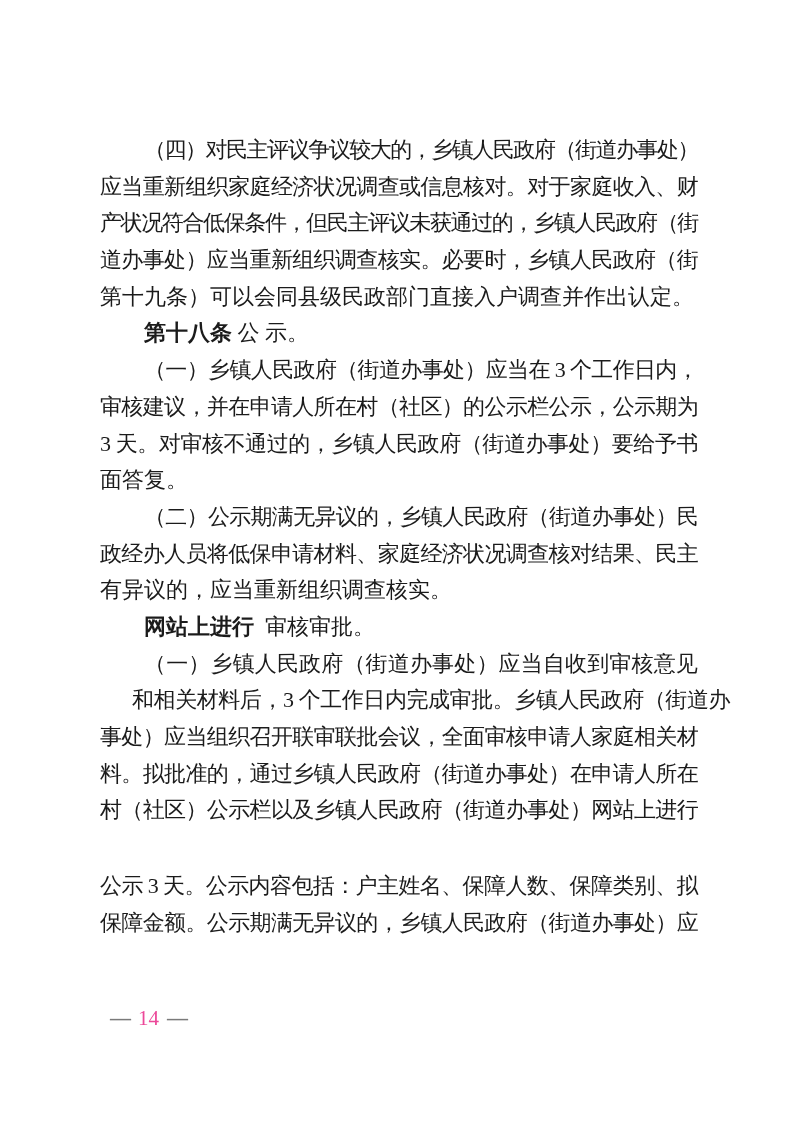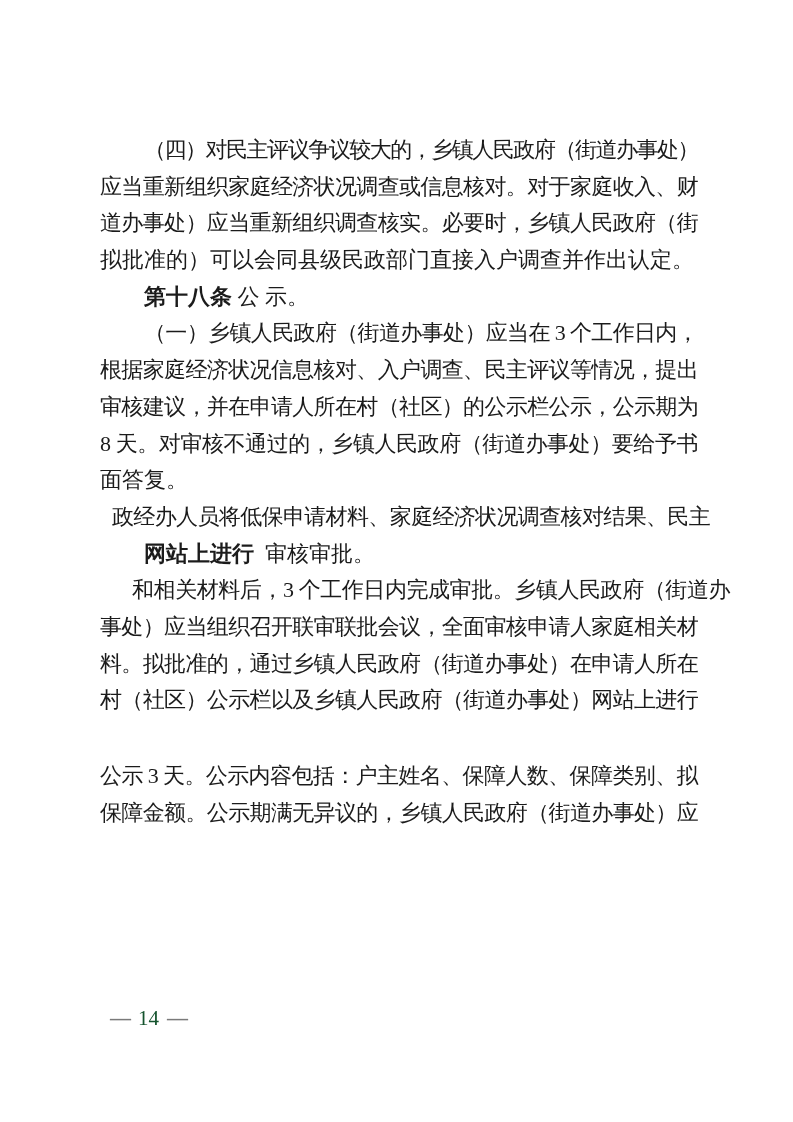--- a/index.html
+++ b/index.html
@@ -38,41 +38,44 @@
     gap: 8px;
     font-size: 21px;
     line-height: 26px;
   }
   .footer .dash {
     color: #7a7a7a;
     font-weight: bold;
     letter-spacing: -1px;
   }
   .footer .pagenum {
-    color: #14532d;
+    color: #ec4899;
   }
 </style>
 </head>
 <body>
 
 <div class="page">
 
   <div class="text-block">
       <div class="line indent" style="letter-spacing: -1.48px;"><span class="run">（四）对民主评议争议较大的，乡镇人民政府（街道办事处）</span></div>
       <div class="line" style="letter-spacing: -0.64px;"><span class="run">应当重新组织家庭经济状况调查或信息核对。对于家庭收入、财</span></div>
+      <div class="line" style="letter-spacing: -1.38px;"><span class="run">产状况符合低保条件，但民主评议未获通过的，乡镇人民政府（街</span></div>
       <div class="line" style="letter-spacing: -0.64px;"><span class="run">道办事处）应当重新组织调查核实。必要时，乡镇人民政府（街</span></div>
-      <div class="line" style=""><span class="run">拟批准的）可以会同县级民政部门直接入户调查并作出认定。</span></div>
+      <div class="line" style=""><span class="run">第十九条）可以会同县级民政部门直接入户调查并作出认定。</span></div>
       <div class="line indent" style=""><span class="run bold">第十八条</span><span class="run"> 公 示。</span></div>
       <div class="line indent" style="letter-spacing: -0.64px;"><span class="run">（一）乡镇人民政府（街道办事处）应当在 3 个工作日内，</span></div>
-      <div class="line" style="letter-spacing: -0.64px;"><span class="run">根据家庭经济状况信息核对、入户调查、民主评议等情况，提出</span></div>
       <div class="line" style="letter-spacing: -0.64px;"><span class="run">审核建议，并在申请人所在村（社区）的公示栏公示，公示期为</span></div>
-      <div class="line" style="letter-spacing: -0.43px;"><span class="run">8 天。对审核不通过的，乡镇人民政府（街道办事处）要给予书</span></div>
+      <div class="line" style="letter-spacing: -0.43px;"><span class="run">3 天。对审核不通过的，乡镇人民政府（街道办事处）要给予书</span></div>
       <div class="line" style=""><span class="run">面答复。</span></div>
-      <div class="line" style="letter-spacing: -0.64px; margin-left: 12px;"><span class="run">政经办人员将低保申请材料、家庭经济状况调查核对结果、民主</span></div>
+      <div class="line indent" style="letter-spacing: -0.69px;"><span class="run">（二）公示期满无异议的，乡镇人民政府（街道办事处）民</span></div>
+      <div class="line" style="letter-spacing: -0.64px;"><span class="run">政经办人员将低保申请材料、家庭经济状况调查核对结果、民主</span></div>
+      <div class="line" style=""><span class="run">有异议的，应当重新组织调查核实。</span></div>
       <div class="line indent" style=""><span class="run bold">网站上进行</span><span class="run">  审核审批。</span></div>
+      <div class="line indent" style="letter-spacing: 0.16px;"><span class="run">（一）乡镇人民政府（街道办事处）应当自收到审核意见</span></div>
       <div class="line" style="letter-spacing: -0.43px; margin-left: 32px;"><span class="run">和相关材料后，3 个工作日内完成审批。乡镇人民政府（街道办</span></div>
       <div class="line" style="letter-spacing: -0.64px;"><span class="run">事处）应当组织召开联审联批会议，全面审核申请人家庭相关材</span></div>
       <div class="line" style="letter-spacing: -0.64px;"><span class="run">料。拟批准的，通过乡镇人民政府（街道办事处）在申请人所在</span></div>
       <div class="line" style="letter-spacing: -0.64px;"><span class="run">村（社区）公示栏以及乡镇人民政府（街道办事处）网站上进行</span></div>
       <div class="line" style="letter-spacing: -0.6px; margin-top: 39px;"><span class="run">公示 3 天。公示内容包括：户主姓名、保障人数、保障类别、拟</span></div>
       <div class="line" style="letter-spacing: -0.64px;"><span class="run">保障金额。公示期满无异议的，乡镇人民政府（街道办事处）应</span></div>
     </div>
 
   <div class="footer">
     <span class="dash">—</span>

